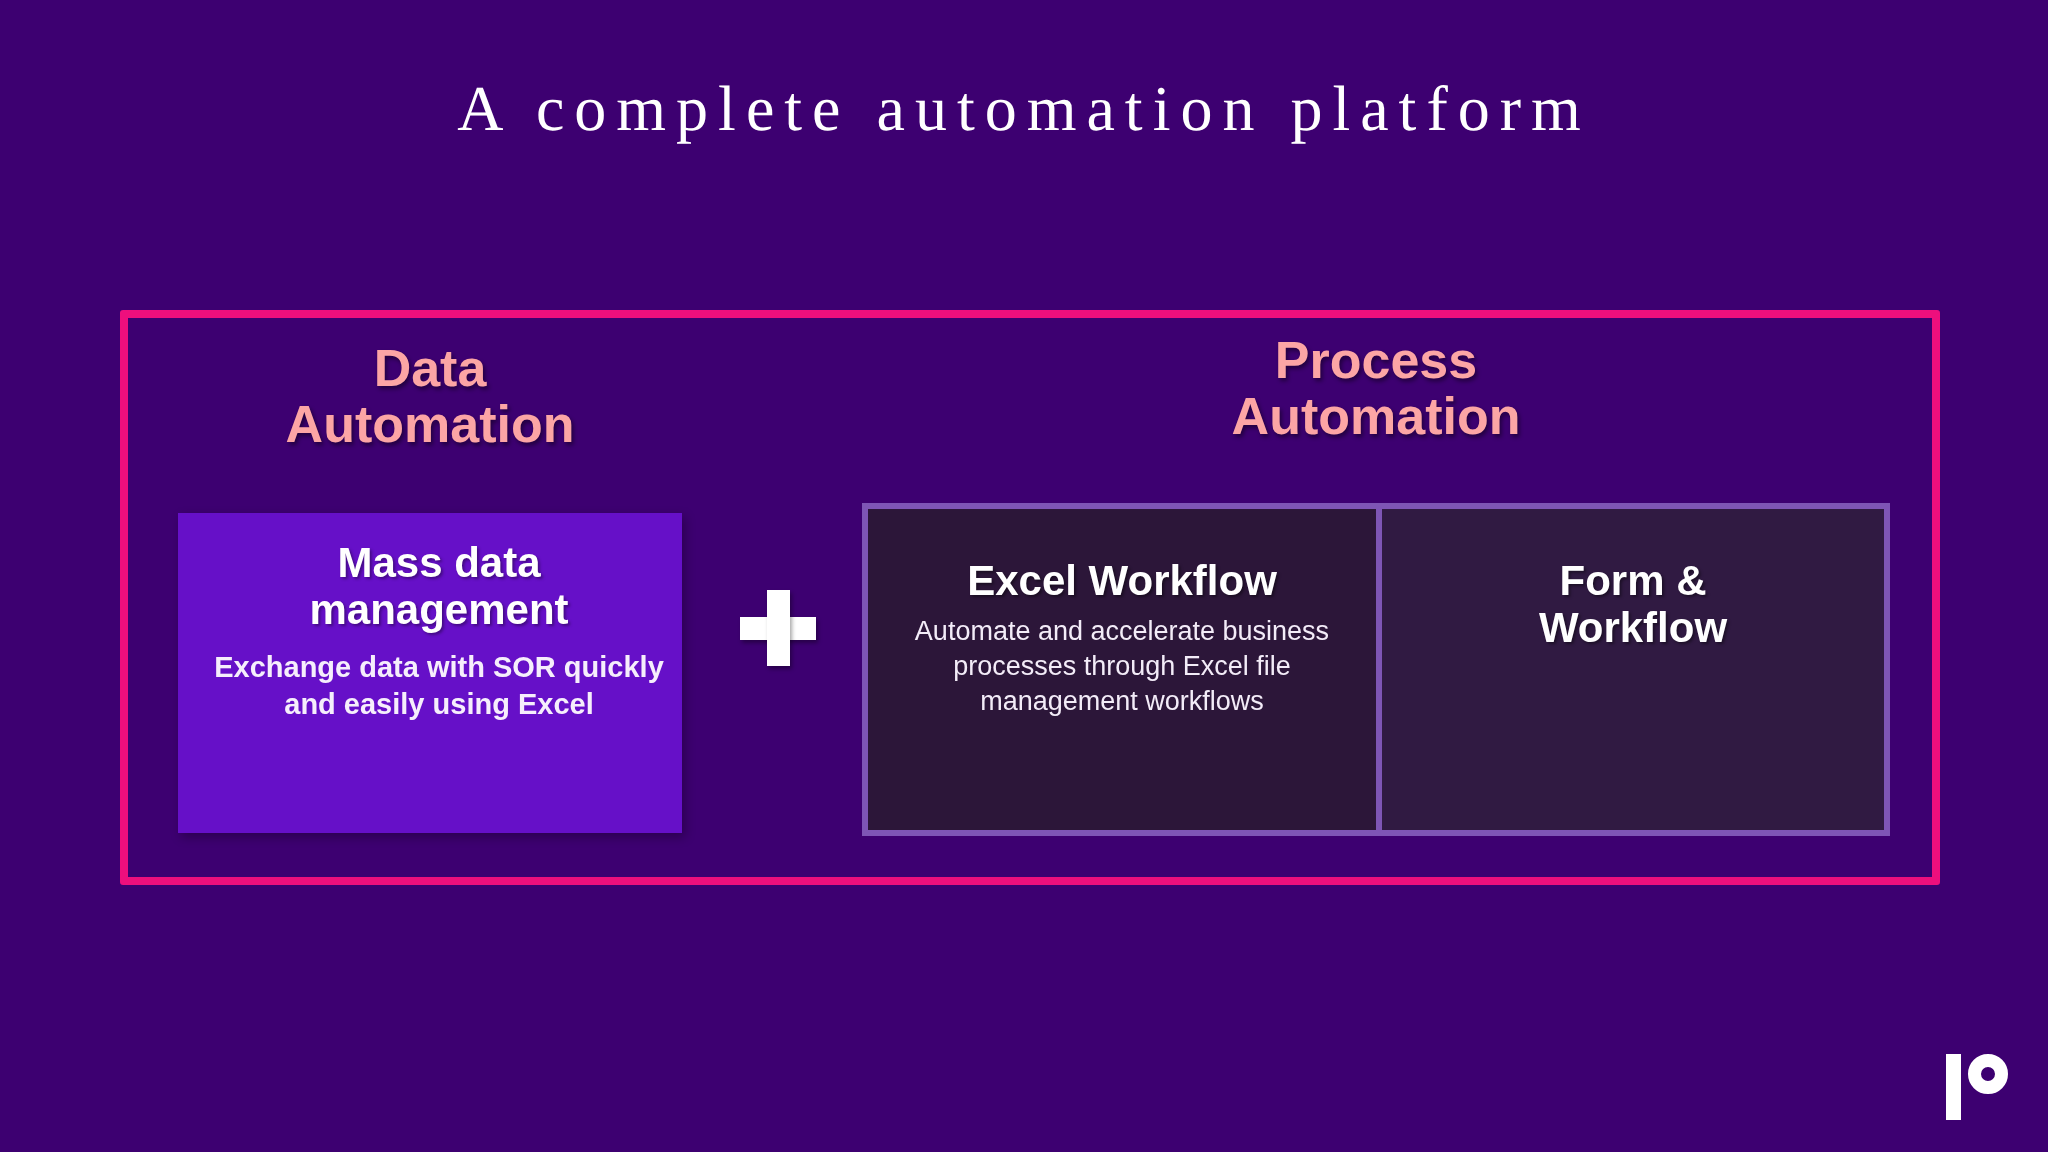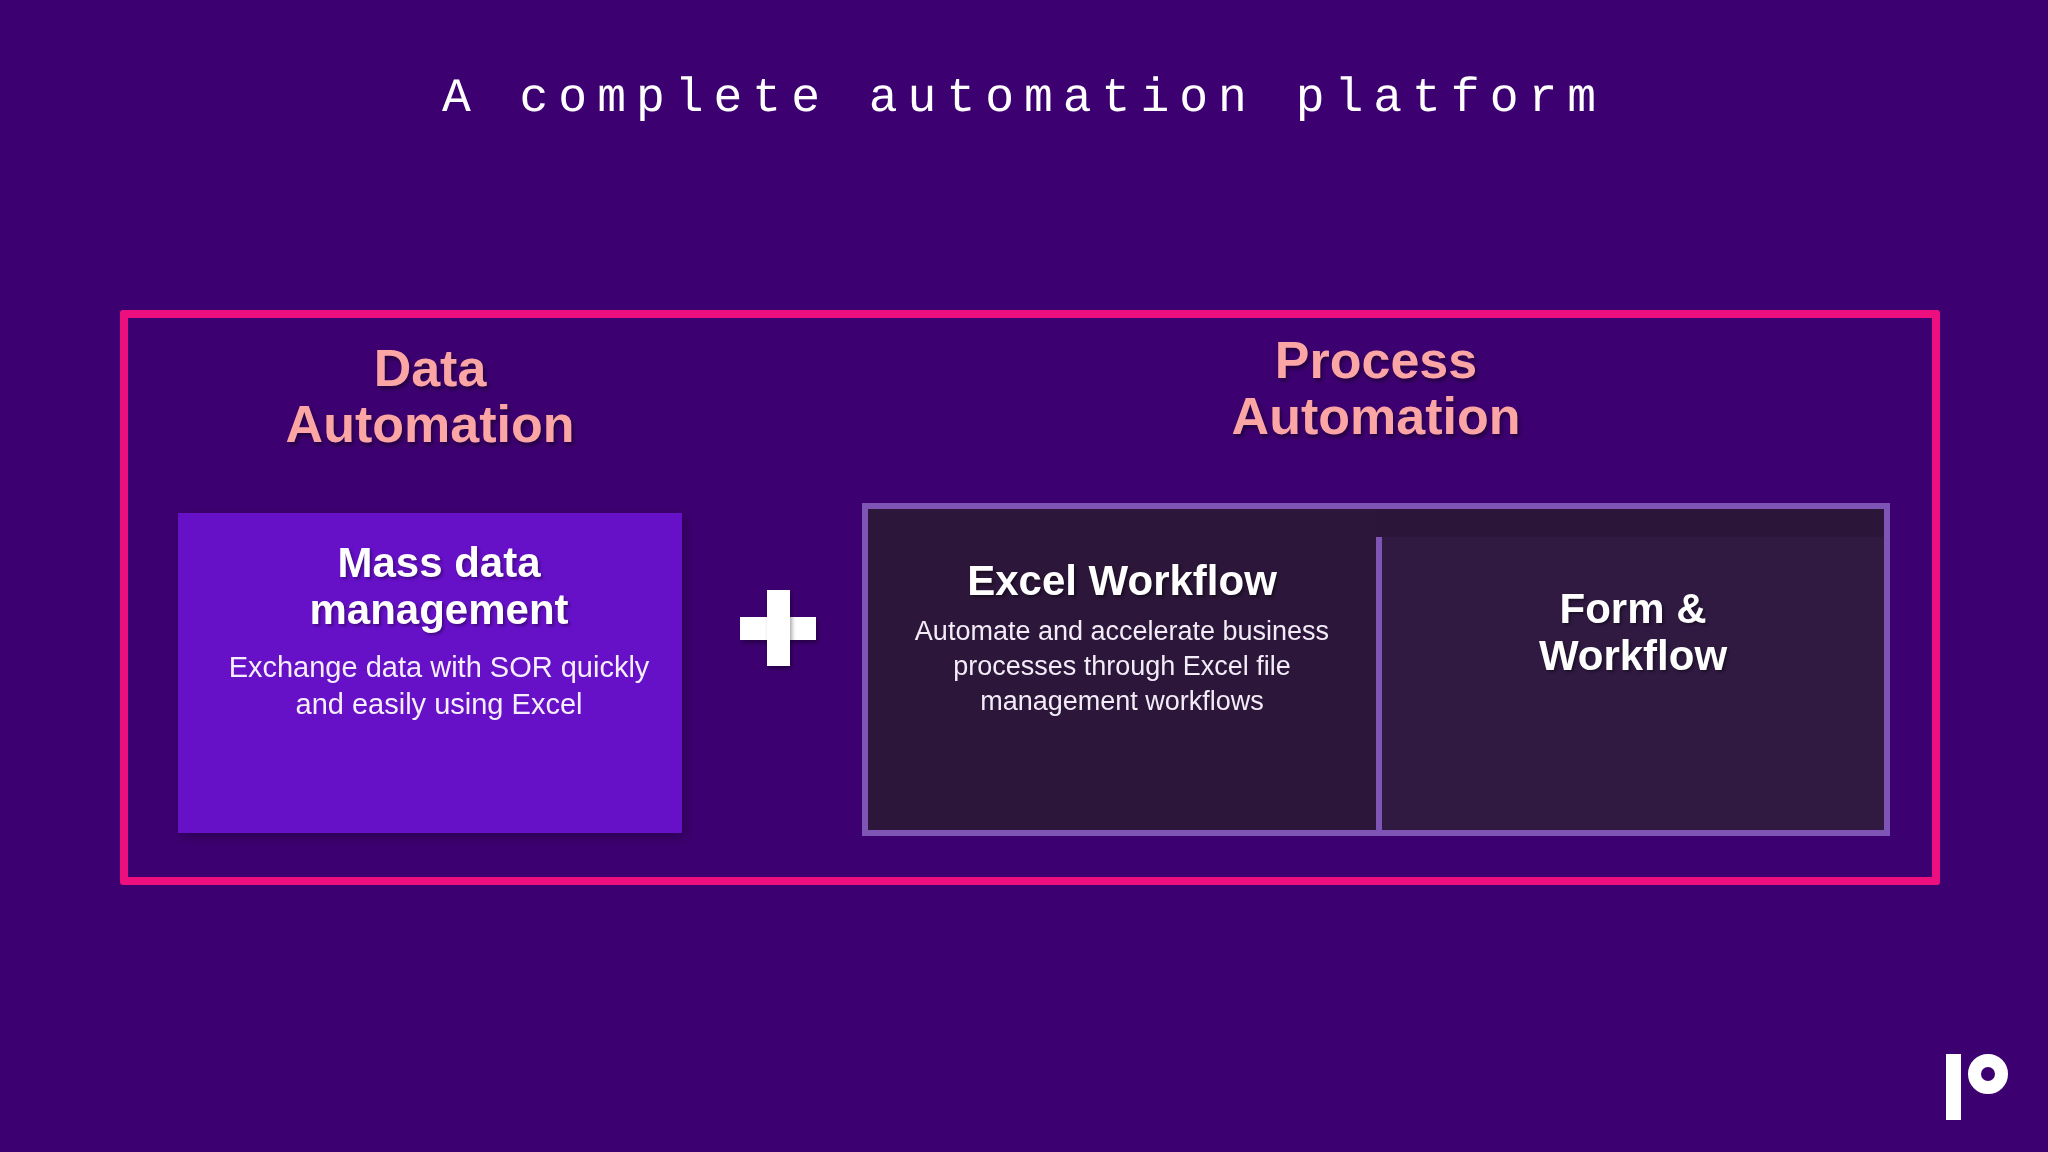--- a/index.html
+++ b/index.html
@@ -10,22 +10,22 @@
     position:relative;
   }
   .slide{position:absolute;inset:0;}
 
   
   .title{
     position:absolute;
     left:0; right:0; top:72px;
     text-align:center;
     color:#ffffff;
-    font-family:Liberation Mono, monospace;
-    font-size:48px;
+    font-family:Liberation Serif, serif;
+    font-size:64px;
     font-weight:400;
     letter-spacing:10px;
     white-space:nowrap;
     text-rendering:geometricPrecision;
   }
 
   
   .frame{
     position:absolute;
     left:120px; top:310px;
@@ -71,21 +71,21 @@
     line-height:1.12;
     margin:0 0 16px 0;
     text-shadow:2px 2px 3px rgba(0,0,0,0.35);
     white-space:pre-line;
   }
   .card-mass .card-desc{
     color:#f6eefc;
     font-size:29px;
     line-height:1.28;
     margin:0;
-    font-weight:400;
+    font-weight:700;
   }
 
   
   .plus{
     position:absolute;
     left:740px; top:590px;
     width:76px; height:76px;
   }
   .plus .bar{position:absolute;background:#ffffff;box-shadow:2px 3px 4px rgba(0,0,0,0.35);}
   .plus .bar.h{left:0;top:27px;width:76px;height:23px;}
@@ -120,21 +120,21 @@
     white-space:pre-line;
   }
   .proc-cell .card-desc{
     color:#f3ecf8;
     font-size:27px;
     line-height:1.30;
     margin:0;
     font-weight:400;
   }
   
-  .proc-cell.right{overflow:visible;margin-top:28px;}
+  .proc-cell.right{overflow:visible;}
 
   
   .logo{
     position:absolute;
     left:1946px; top:1048px;
     width:62px; height:72px;
   }
   .logo .stem{
     position:absolute;left:0;top:6px;width:15px;height:66px;background:#ffffff;
   }

